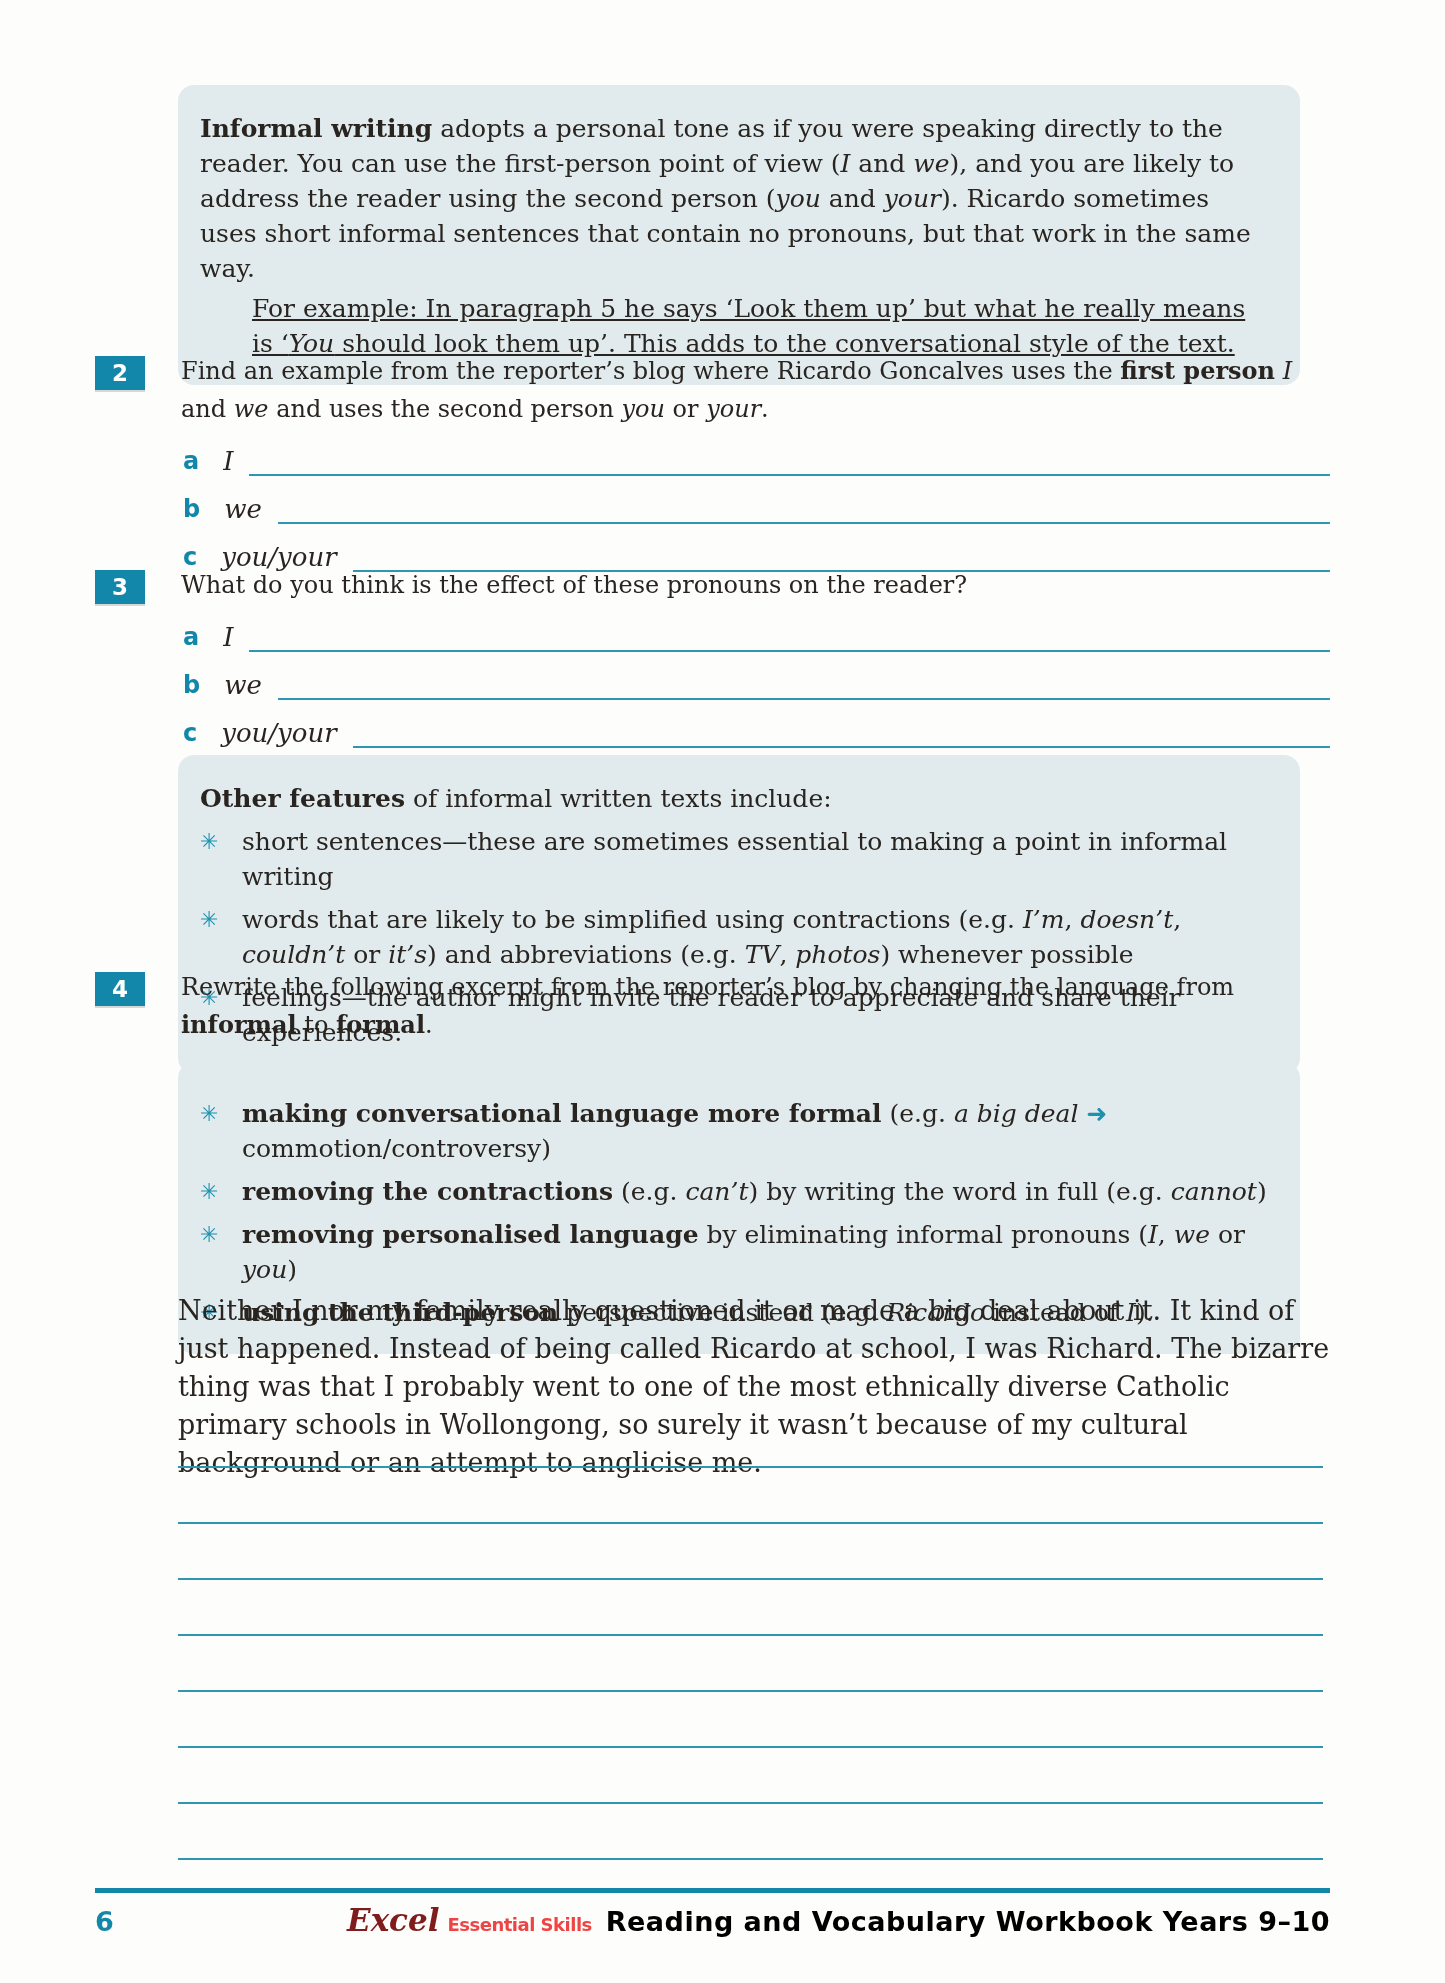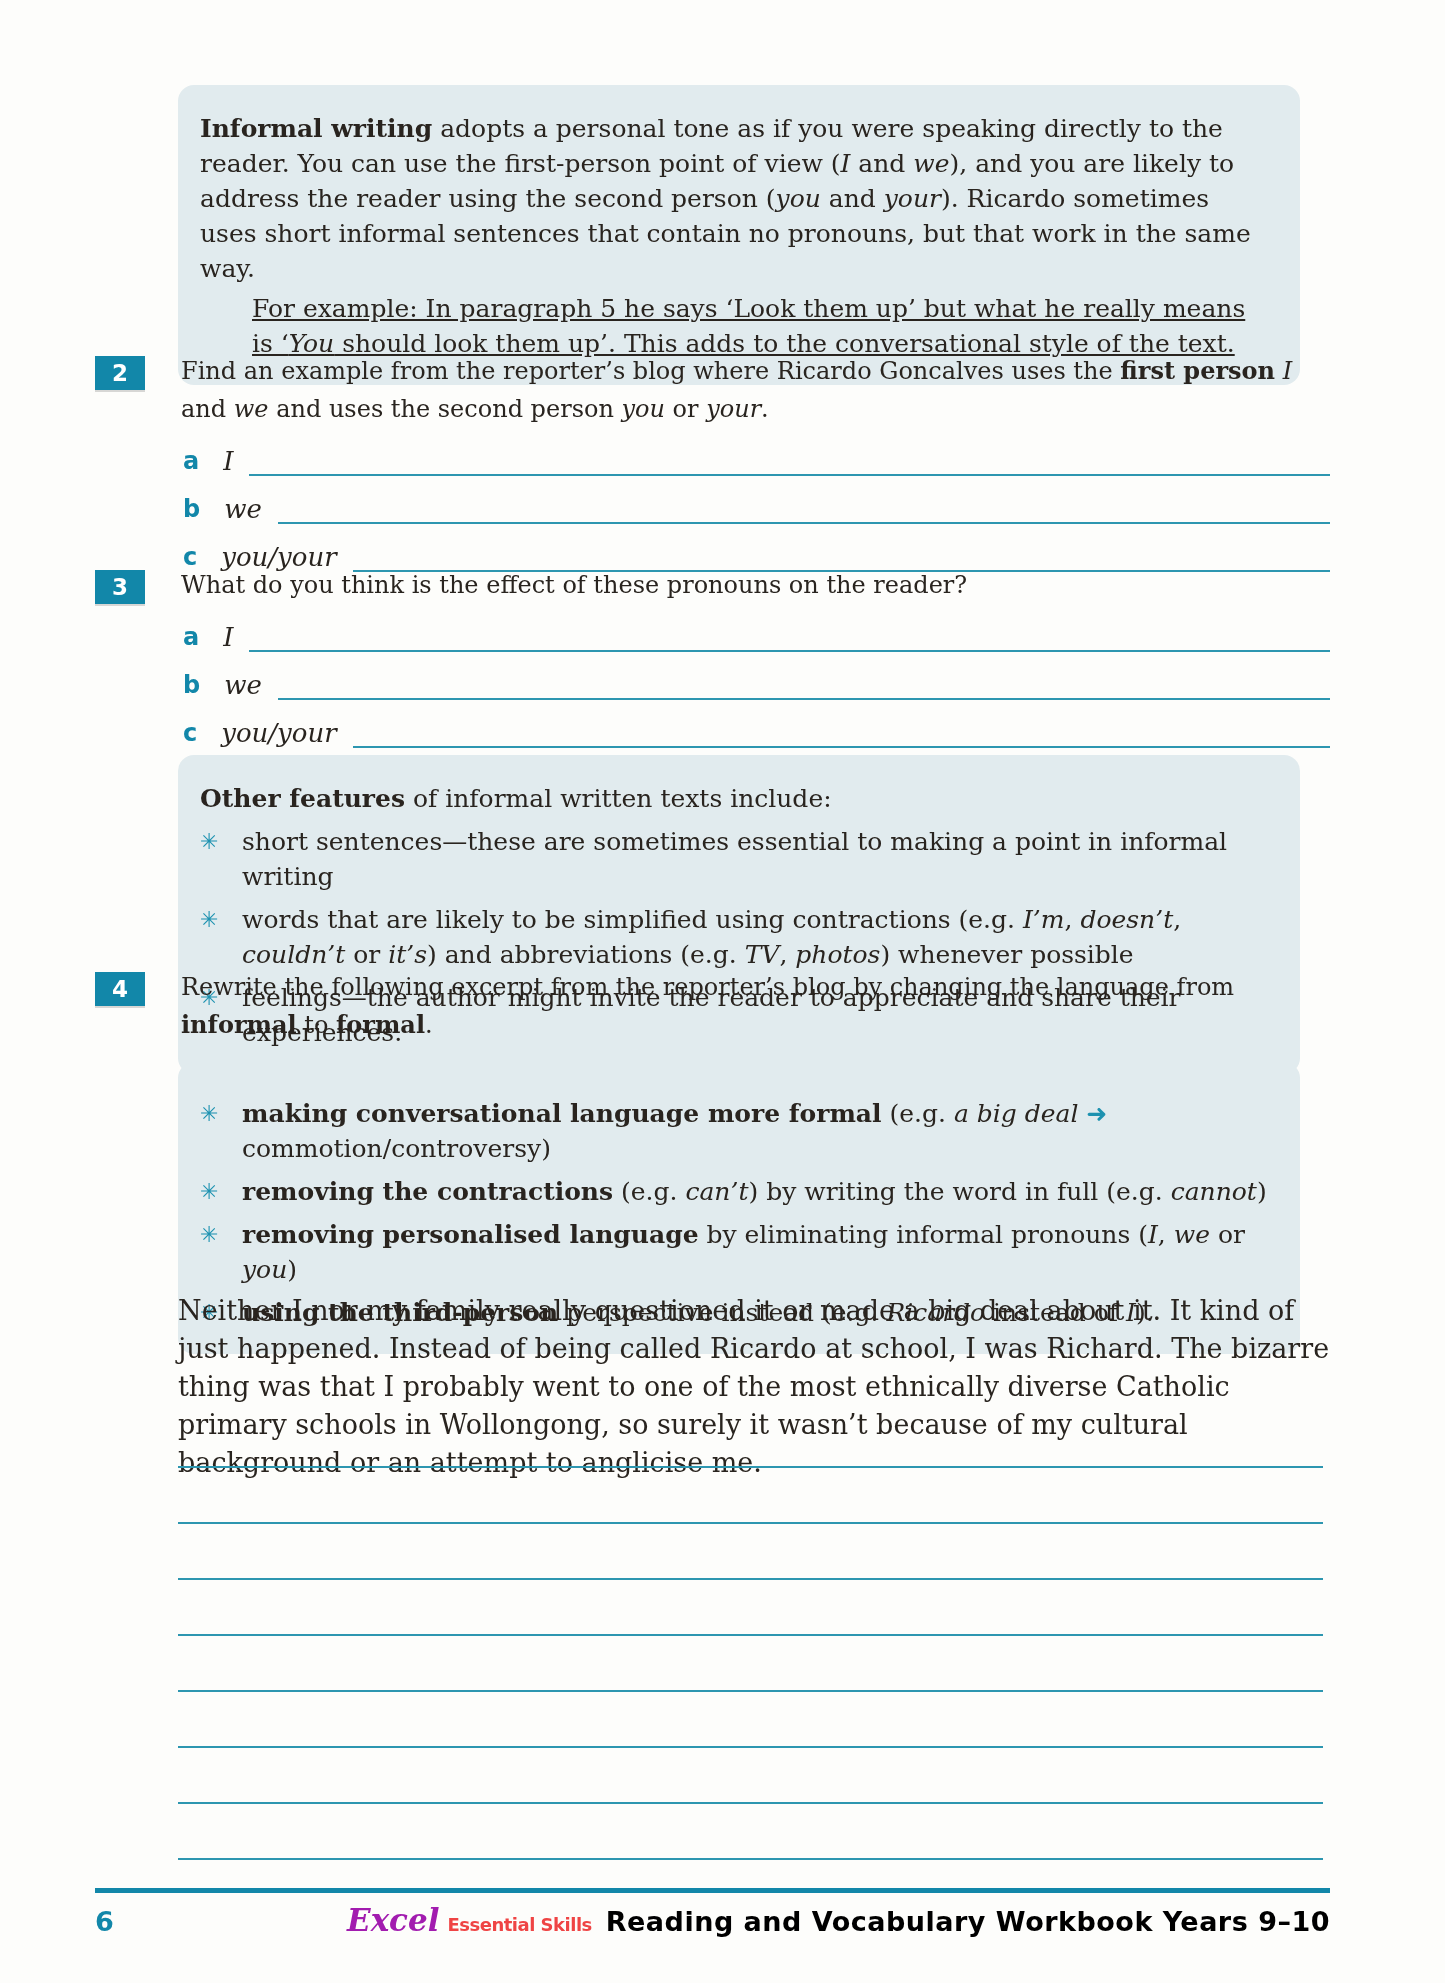--- a/index.html
+++ b/index.html
@@ -66,21 +66,21 @@
     border-top:5px solid #1287a9;padding-top:9px;box-sizing:border-box;
     display:flex;justify-content:space-between;align-items:baseline;
   }
   .page-num{
     color:#1287a9;font-family:"DejaVu Sans",sans-serif;
     font-weight:bold;font-size:27px;
   }
   .brand{display:flex;align-items:baseline;}
   .brand-excel{
     font-family:"DejaVu Serif","Liberation Serif",serif;
-    font-style:italic;font-weight:bold;font-size:31px;color:#a21caf;
+    font-style:italic;font-weight:bold;font-size:31px;color:#7f1d1d;
     margin-right:8px;
   }
   .brand-skills{
     font-family:"DejaVu Sans","Liberation Sans",sans-serif;
     font-weight:bold;font-size:18px;color:#ef4444;letter-spacing:-0.5px;
     margin-right:14px;
   }
   .brand-series{
     font-family:"DejaVu Sans","Liberation Sans",sans-serif;
     font-weight:bold;font-size:27px;color:#000000;letter-spacing:0.5px;

